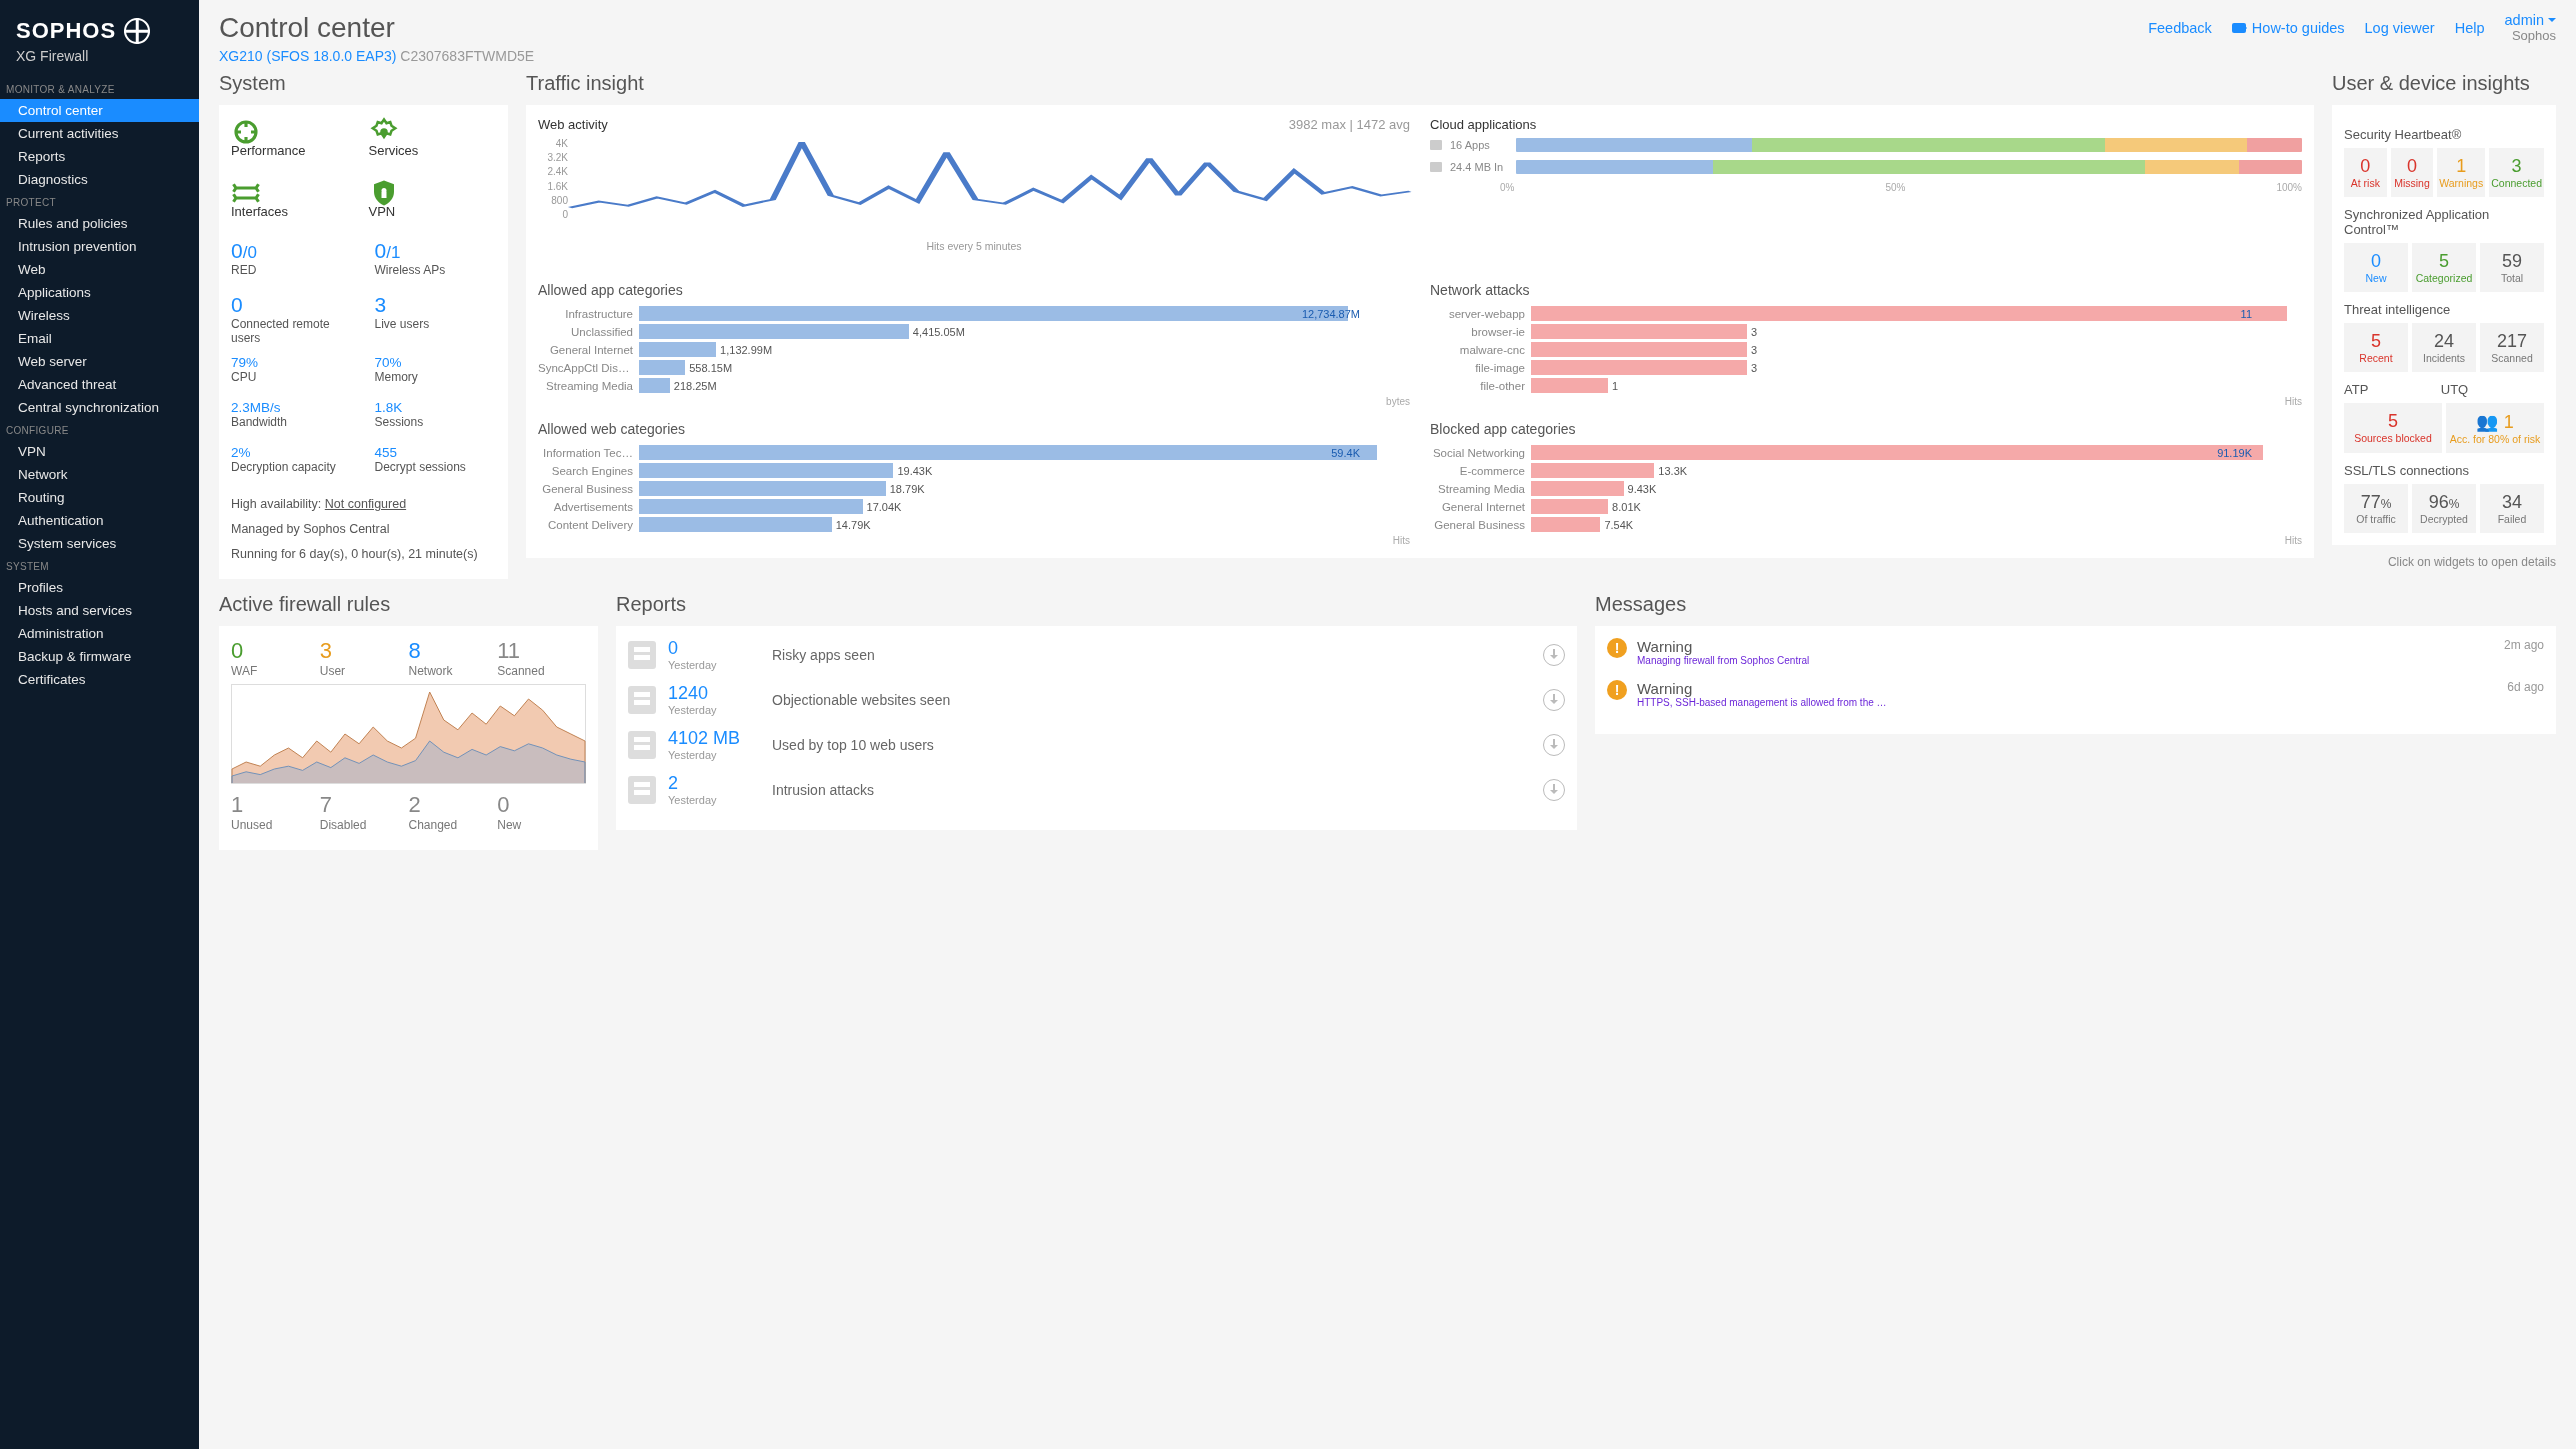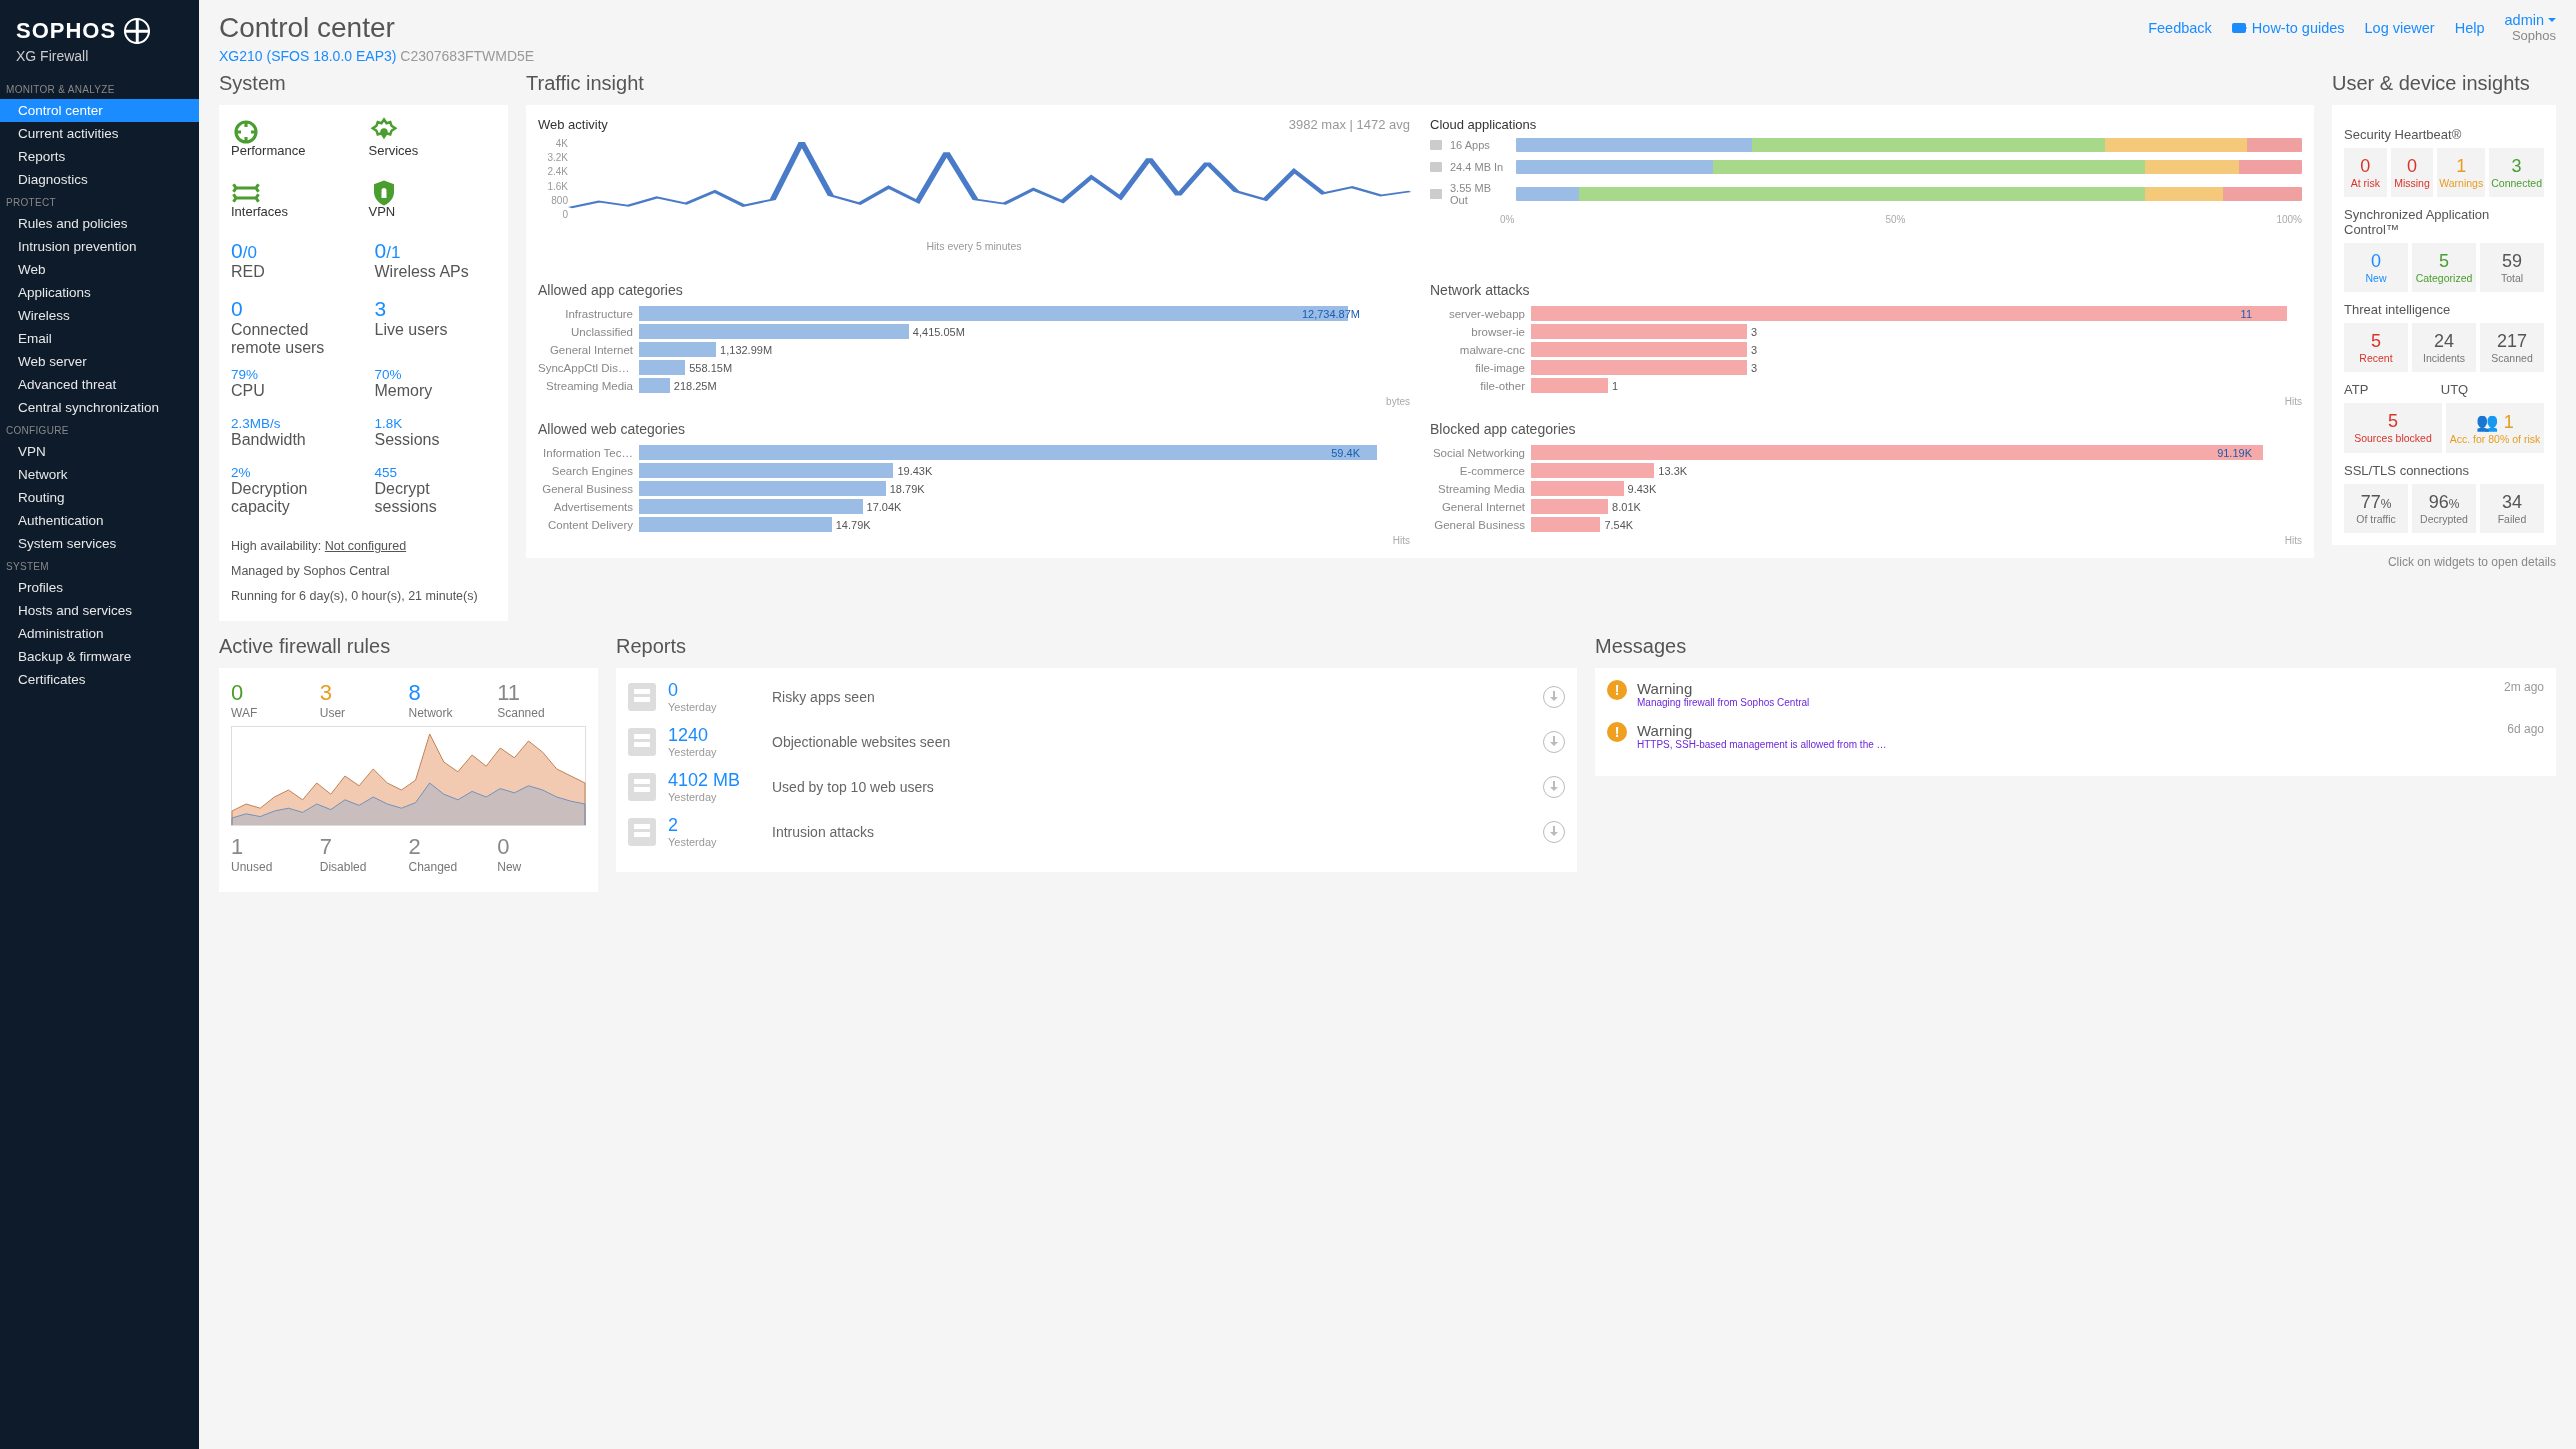--- a/index.html
+++ b/index.html
@@ -34,21 +34,21 @@
 .panel-title{font-size:20px;font-weight:400;color:#555;margin-bottom:10px}
 .card{background:#fff;padding:12px}
 
 
 .sys-icons{display:grid;grid-template-columns:1fr 1fr;gap:20px 10px;margin-bottom:20px}
 .sys-icon{font-size:13px;color:#333}
 .sys-icon .ic{display:block;width:30px;height:22px;margin-bottom:4px;color:#4a9d2f}
 .sys-metrics{display:grid;grid-template-columns:1fr 1fr;gap:16px 22px}
 .metric .val{font-size:21px;color:#1a8cff;font-weight:400}
 .metric .val .sub{font-size:17px}
-.metric .lbl{font-size:16px;color:#555}
+.metric .lbl{font-size:12px;color:#555}
 .metric.small .val{font-size:13.5px;font-weight:500}
 .sys-foot{font-size:12.5px;color:#555;margin-top:18px;line-height:2}
 .sys-foot .und{text-decoration:underline;cursor:pointer}
 
 
 .traffic-top{display:grid;grid-template-columns:1fr 1fr;gap:20px;margin-bottom:16px}
 .chart-head{display:flex;justify-content:space-between;font-size:13px;margin-bottom:6px}
 .chart-head .r{color:#999}
 .sparkline{position:relative;height:100px}
 .sparkline svg{width:100%;height:100%}
@@ -310,30 +310,20 @@
                   <div class="cloud-row">
                     <span class="ci"></span>
                     <span style="width:58px">24.4 MB In</span>
                     <div class="cloud-bar">
                       <span style="background:#9bbce5;width:25%"></span>
                       <span style="background:#a8d88a;width:55%"></span>
                       <span style="background:#f5c97a;width:12%"></span>
                       <span style="background:#f0a0a0;width:8%"></span>
                     </div>
                   </div>
-                  <div class="cloud-row">
-                    <span class="ci"></span>
-                    <span style="width:58px">3.55 MB Out</span>
-                    <div class="cloud-bar">
-                      <span style="background:#9bbce5;width:8%"></span>
-                      <span style="background:#a8d88a;width:72%"></span>
-                      <span style="background:#f5c97a;width:10%"></span>
-                      <span style="background:#f0a0a0;width:10%"></span>
-                    </div>
-                  </div>
                 </div>
               <div class="scale" id="cloud-scale">
                   <span>0%</span>
                   <span>50%</span>
                   <span>100%</span>
                 </div>
             </div>
           </div>
           <div class="traffic-cols">
             <div id="allowed-apps">

